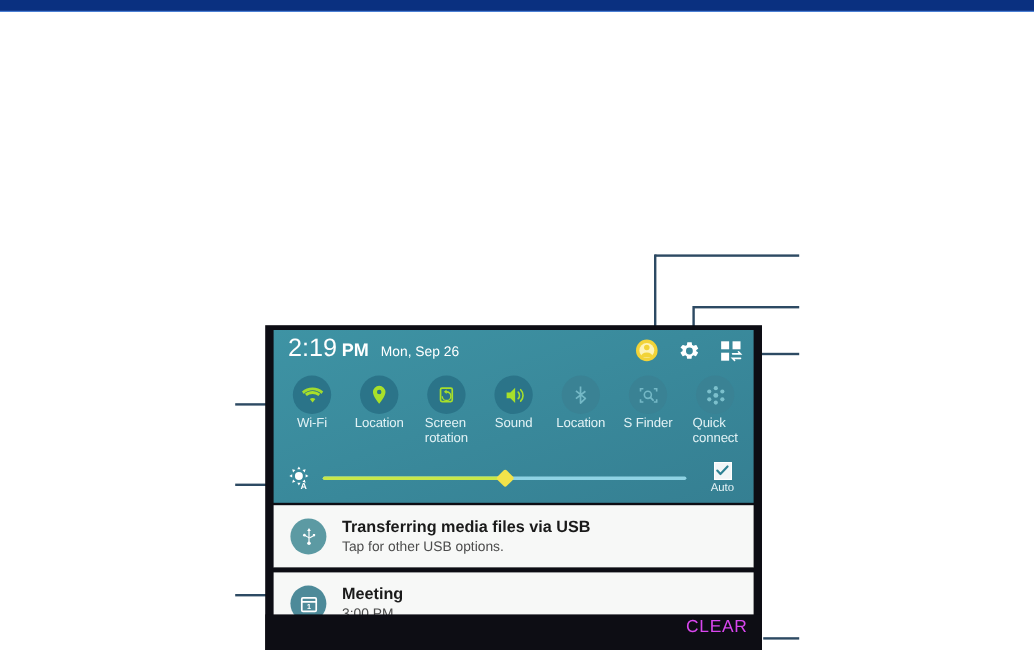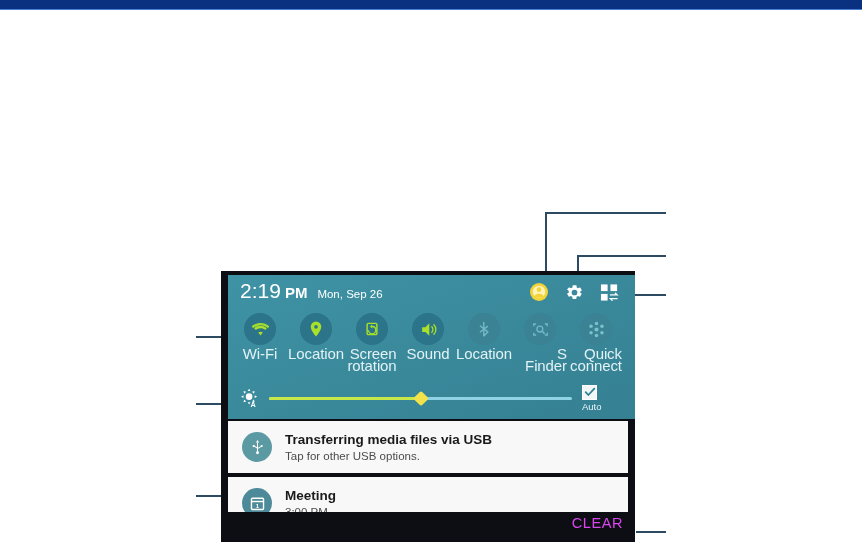--- a/index.html
+++ b/index.html
@@ -47,21 +47,20 @@
 
   #quick-panel {
     position: absolute;
     left: 7px;
     top: 4px;
     width: 400px;
     height: 144px;
     background: #3b8fa2;
     background: linear-gradient(160deg,#3e93a4 0%, #357f92 100%);
     overflow: hidden;
-    padding-left: 44px;
   }
 
   
   #status-row {
     position: absolute;
     left: 0; top: 0;
     width: 400px; height: 38px;
   }
   #clock-wrap {
     position: absolute;
@@ -122,23 +121,23 @@
     width: 32px; height: 32px;
     border-radius: 50%;
     background: #2b7489;
     display: flex;
     align-items: center;
     justify-content: center;
   }
   .toggle-circle.off { background: #3a8294; }
   .toggle-label {
     margin-top: 3px;
-    font-size: 15px;
+    font-size: 11px;
     color: #e2f2f5;
-    text-align: right;
+    text-align: left;
     line-height: 11.5px;
     letter-spacing: -0.1px;
   }
 
   
   #brightness-row {
     position: absolute;
     left: 0;
     top: 106px;
     width: 400px;
@@ -179,20 +178,21 @@
     background: #f2e34a;
     transform: translateX(-50%) rotate(45deg);
     border-radius: 2px;
     cursor: pointer;
   }
   #auto-wrap {
     width: 40px;
     margin-right: 6px;
     display: flex;
     flex-direction: column;
+    align-items: center;
     cursor: pointer;
   }
   #auto-box {
     width: 15px; height: 15px;
     border: 1.5px solid #ffffff;
     background: #f2f6f7;
     display: flex;
     align-items: center;
     justify-content: center;
     box-sizing: border-box;

